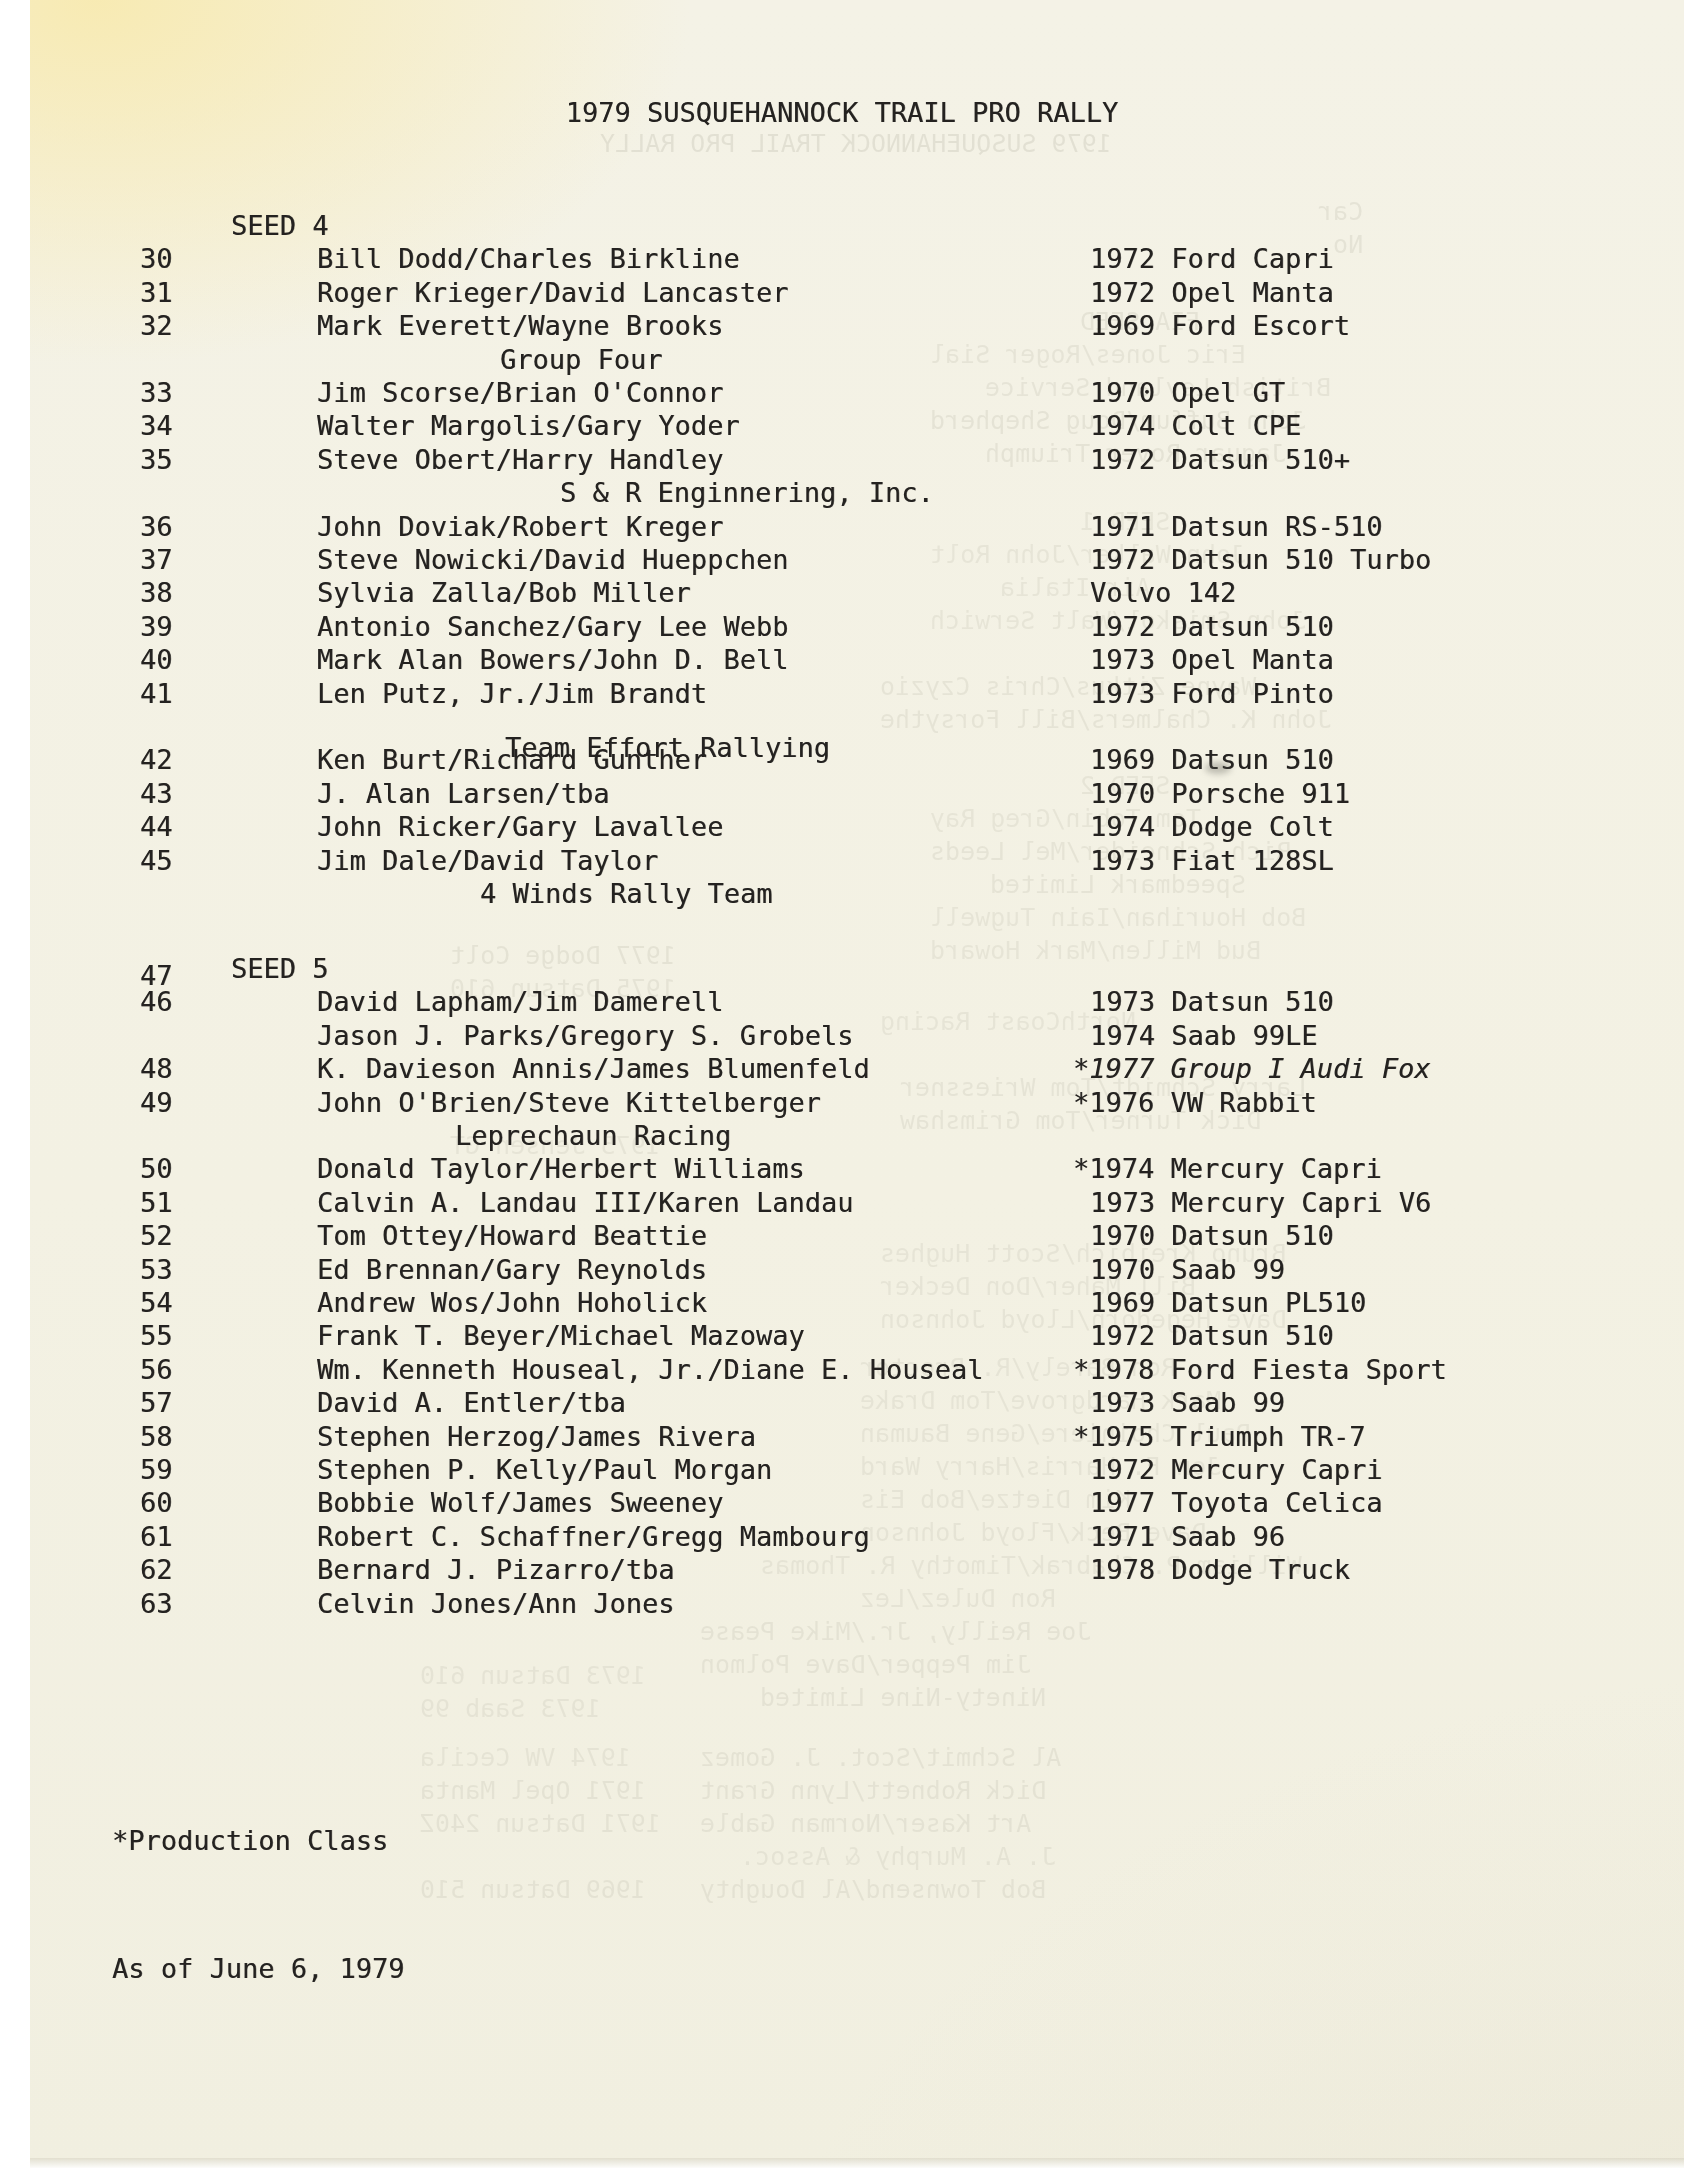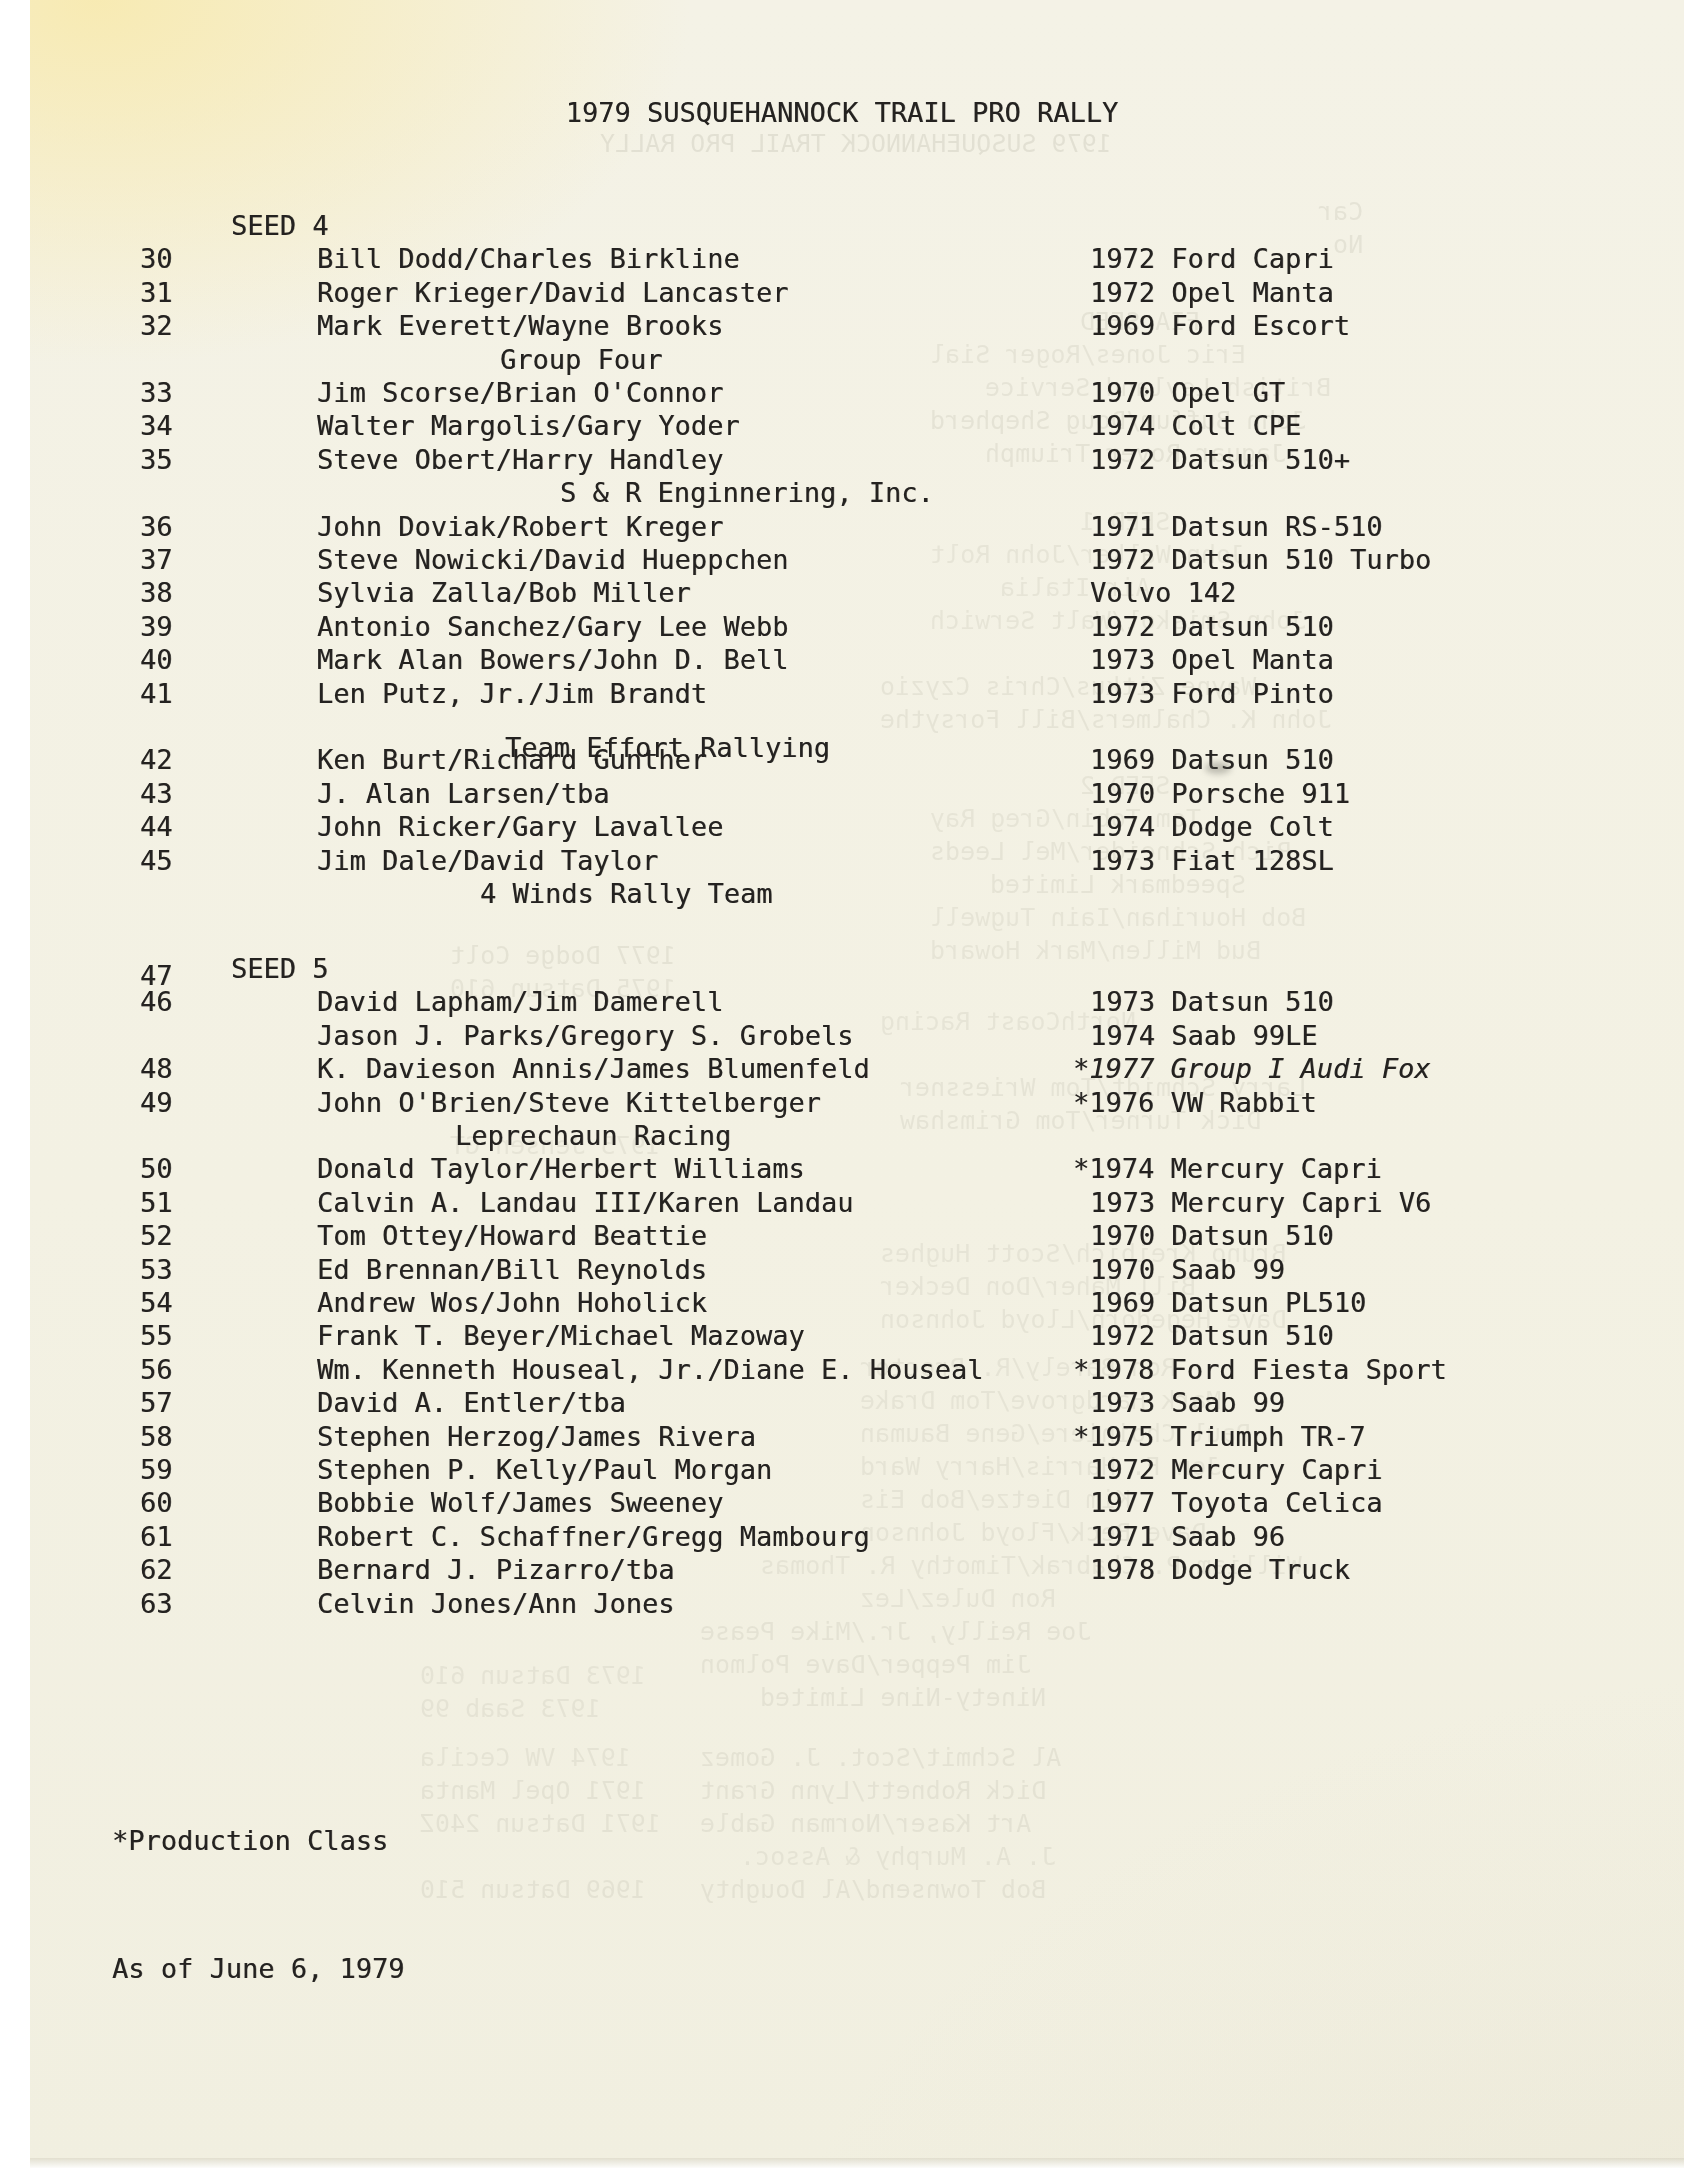--- a/index.html
+++ b/index.html
@@ -217,21 +217,21 @@
         <div class="t" style="left: 317px; top: 1186px;">Calvin A. Landau III/Karen Landau</div>
         <div class="t" style="left: 1090px; top: 1186px;">1973 Mercury Capri V6</div>
       </div>
       <div>
         <div class="t" style="left: 140px; top: 1219px;">52</div>
         <div class="t" style="left: 317px; top: 1219px;">Tom Ottey/Howard Beattie</div>
         <div class="t" style="left: 1090px; top: 1219px;">1970 Datsun 510</div>
       </div>
       <div>
         <div class="t" style="left: 140px; top: 1253px;">53</div>
-        <div class="t" style="left: 317px; top: 1253px;">Ed Brennan/Bill Reynolds</div>
+        <div class="t" style="left: 317px; top: 1253px;">Ed Brennan/Gary Reynolds</div>
         <div class="t" style="left: 1090px; top: 1253px;">1970 Saab 99</div>
       </div>
       <div>
         <div class="t" style="left: 140px; top: 1286px;">54</div>
         <div class="t" style="left: 317px; top: 1286px;">Andrew Wos/John Hoholick</div>
         <div class="t" style="left: 1090px; top: 1286px;">1969 Datsun PL510</div>
       </div>
       <div>
         <div class="t" style="left: 140px; top: 1319px;">55</div>
         <div class="t" style="left: 317px; top: 1319px;">Frank T. Beyer/Michael Mazoway</div>

